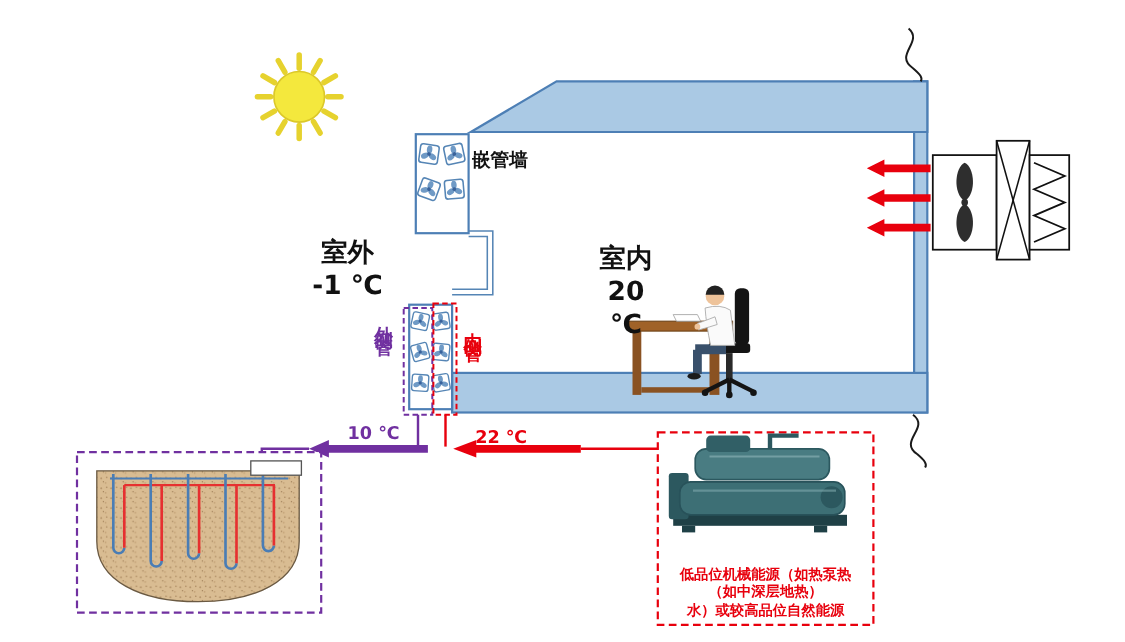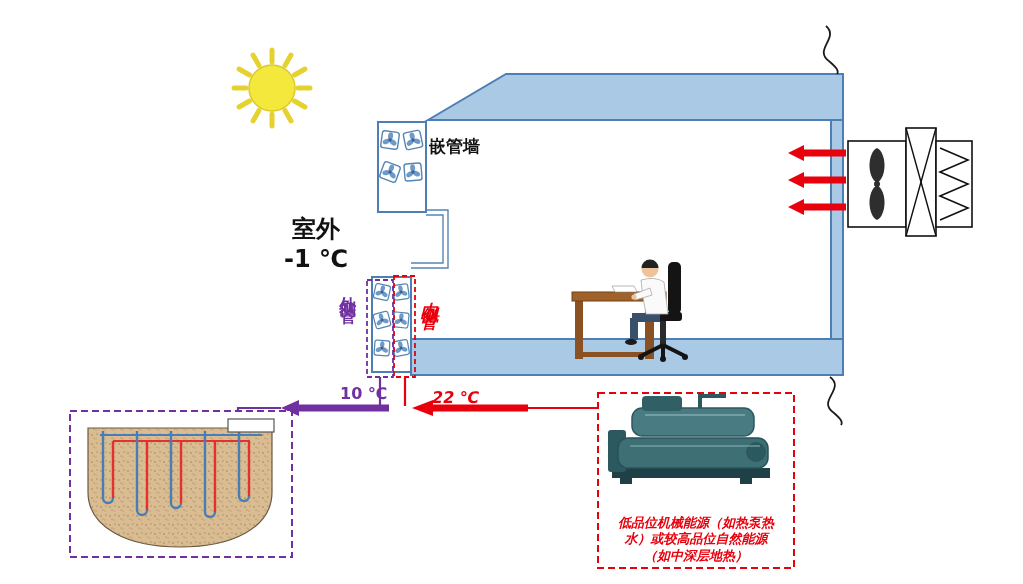--- a/index.html
+++ b/index.html
@@ -7,21 +7,21 @@
     position:relative;width:1023px;height:584px;background:#ffffff;
     font-family:"DejaVu Sans","Liberation Sans",sans-serif;overflow:hidden;
   }
   .stage svg{position:absolute;left:0;top:0;}
   .lbl{position:absolute;font-weight:bold;color:#111;white-space:nowrap;line-height:1.25;}
   .lbl.center{text-align:center;white-space:normal;}
   .vert{
     writing-mode:vertical-rl;text-orientation:upright;letter-spacing:6px;
   }
   .purple{color:#7030a0;}
-  .red{color:#e8000d;font-style:italic;}
+  .red{color:#e8000d;}
   .violet{color:#5a2ea6;}
   .big{font-size:24px;}
   .mid{font-size:17px;}
   .temp{font-size:16px;}
   .cap{font-size:13px;}
   .capsmall{font-size:12.5px;}
 </style>
 </head>
 <body>
 
@@ -201,27 +201,31 @@
   </g>
 </svg>
 
 <div class="lbl mid" style="left:429px;top:136px;">嵌管墙</div>
 
 <div class="lbl big center" style="left:283px;top:214px;width:66px;">
   <div>室外</div>
   <div>-1 ℃</div>
 </div>
 
+<div class="lbl big center" style="left:536px;top:220px;width:66px;">
+  <div>室内</div>
+  <div>20 ℃</div>
+</div>
 
 <div class="lbl mid purple vert" style="left:337px;top:282px;">外侧管</div>
 <div class="lbl mid red vert" style="left:418px;top:288px;">内侧管</div>
 
-<div class="lbl temp purple" style="left:316px;top:384px;margin-left:24px;">10 ℃</div>
+<div class="lbl temp purple" style="left:316px;top:384px;">10 ℃</div>
 <div class="lbl temp red" style="left:432px;top:388px;">22 ℃</div>
 
 
 <div class="lbl cap red center" style="left:602px;top:499px;width:188px;margin-top:16px;">
   <div>低品位机械能源（如热泵热</div>
+  <div>（如中深层地热）</div>
   <div>水）或较高品位自然能源</div>
-  <div>（如中深层地热）</div>
 </div>
 
 </div>
 
 </body></html>

